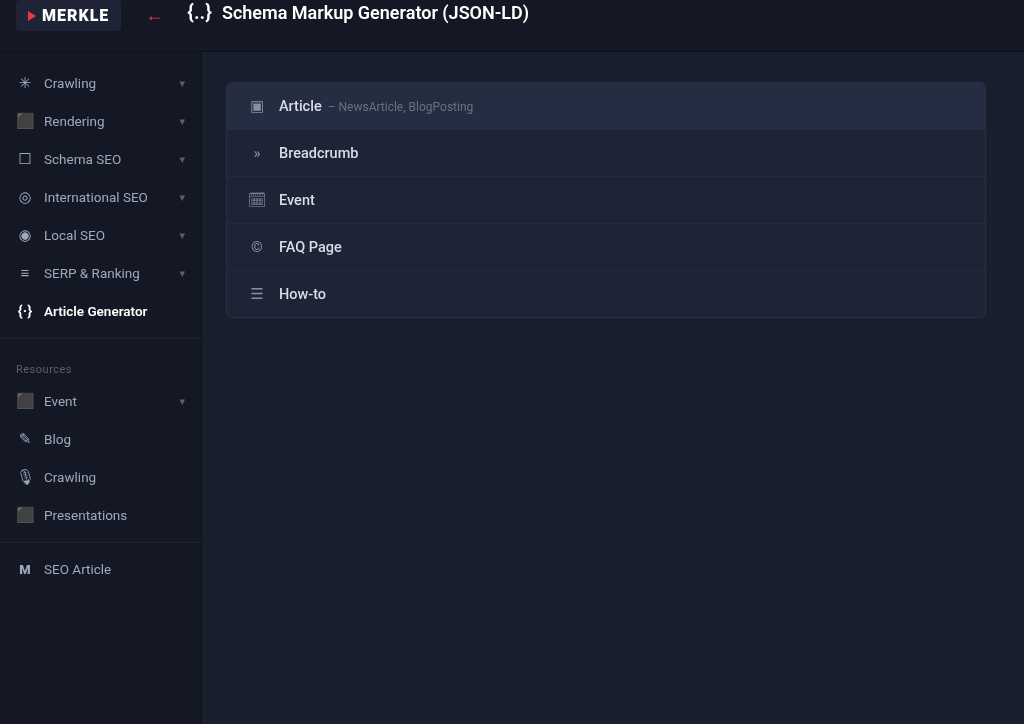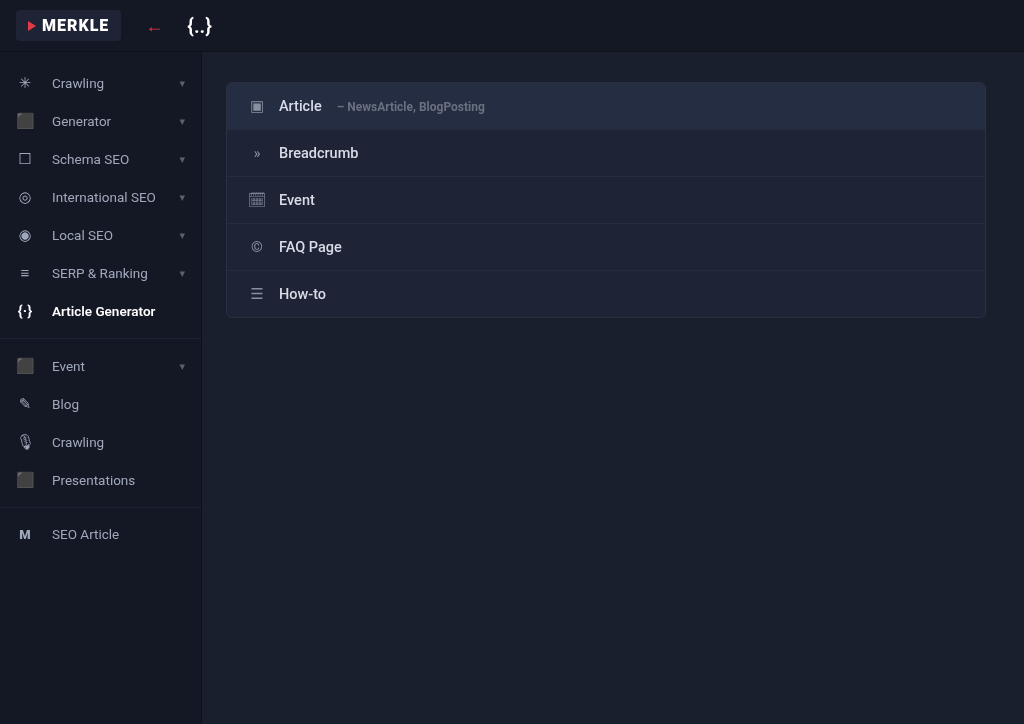--- a/index.html
+++ b/index.html
@@ -12,21 +12,21 @@
       overflow: hidden;
       display: flex;
       flex-direction: column;
     }
 
     
     .header {
       background: #141824;
       height: 52px;
       display: flex;
-      align-items: center;
+      align-items: flex-start;
       padding: 0 16px;
       gap: 16px;
       flex-shrink: 0;
       border-bottom: 1px solid #0e1118;
     }
     .logo {
       background: #1e2435;
       padding: 6px 12px;
       border-radius: 4px;
       font-weight: 900;
@@ -98,21 +98,20 @@
       font-weight: 600;
     }
     .sidebar-item-icon {
       font-size: 15px;
       width: 18px;
       text-align: center;
       flex-shrink: 0;
     }
     .sidebar-item-label {
       flex: 1;
-      margin-left: 8px;
     }
     .sidebar-chevron {
       font-size: 11px;
       color: #5a6070;
     }
 
     .sidebar-section-label {
       padding: 16px 16px 6px;
       font-size: 11px;
       color: #5a6070;
@@ -167,51 +166,52 @@
       flex-shrink: 0;
     }
     .schema-item-name {
       font-size: 14.5px;
       color: #d8dce8;
       font-weight: 500;
     }
     .schema-item-sub {
       font-size: 12px;
       color: #6a7080;
-      margin-left: 15px;
-      font-weight: 700;
+      margin-left: 6px;
+      font-weight: 400;
     }
   </style>
 </head>
 <body>
 
 <div class="header">
   <div class="logo">
     <div class="logo-triangle"></div>
     <span>MERKLE</span>
   </div>
   <div class="header-back-btn">←</div>
   <div class="header-title">
     <span class="header-icon">{..}</span>
+    <span>Schema Markup Generator (JSON-LD)</span>
   </div>
 </div>
 
 <div class="main-layout">
 
   <div class="sidebar">
 
     <div id="sidebar-tools-container">
         <div class="sidebar-item">
     <span class="sidebar-item-icon">✳</span>
     <span class="sidebar-item-label">Crawling</span>
     <span class="sidebar-chevron">▾</span>
   </div>
         <div class="sidebar-item">
     <span class="sidebar-item-icon">⬛</span>
-    <span class="sidebar-item-label">Generator</span>
+    <span class="sidebar-item-label">Rendering</span>
     <span class="sidebar-chevron">▾</span>
   </div>
         <div class="sidebar-item">
     <span class="sidebar-item-icon">☐</span>
     <span class="sidebar-item-label">Schema SEO</span>
     <span class="sidebar-chevron">▾</span>
   </div>
         <div class="sidebar-item">
     <span class="sidebar-item-icon">◎</span>
     <span class="sidebar-item-label">International SEO</span>
@@ -229,20 +229,21 @@
   </div>
         <div class="sidebar-item active">
     <span class="sidebar-item-icon">{·}</span>
     <span class="sidebar-item-label">Article Generator</span>
 
   </div>
       </div>
 
     <div class="sidebar-divider"></div>
 
+    <div class="sidebar-section-label">Resources</div>
 
     <div id="sidebar-resources-container">
         <div class="sidebar-item">
     <span class="sidebar-item-icon">⬛</span>
     <span class="sidebar-item-label">Event</span>
     <span class="sidebar-chevron">▾</span>
   </div>
         <div class="sidebar-item">
     <span class="sidebar-item-icon">✎</span>
     <span class="sidebar-item-label">Blog</span>

